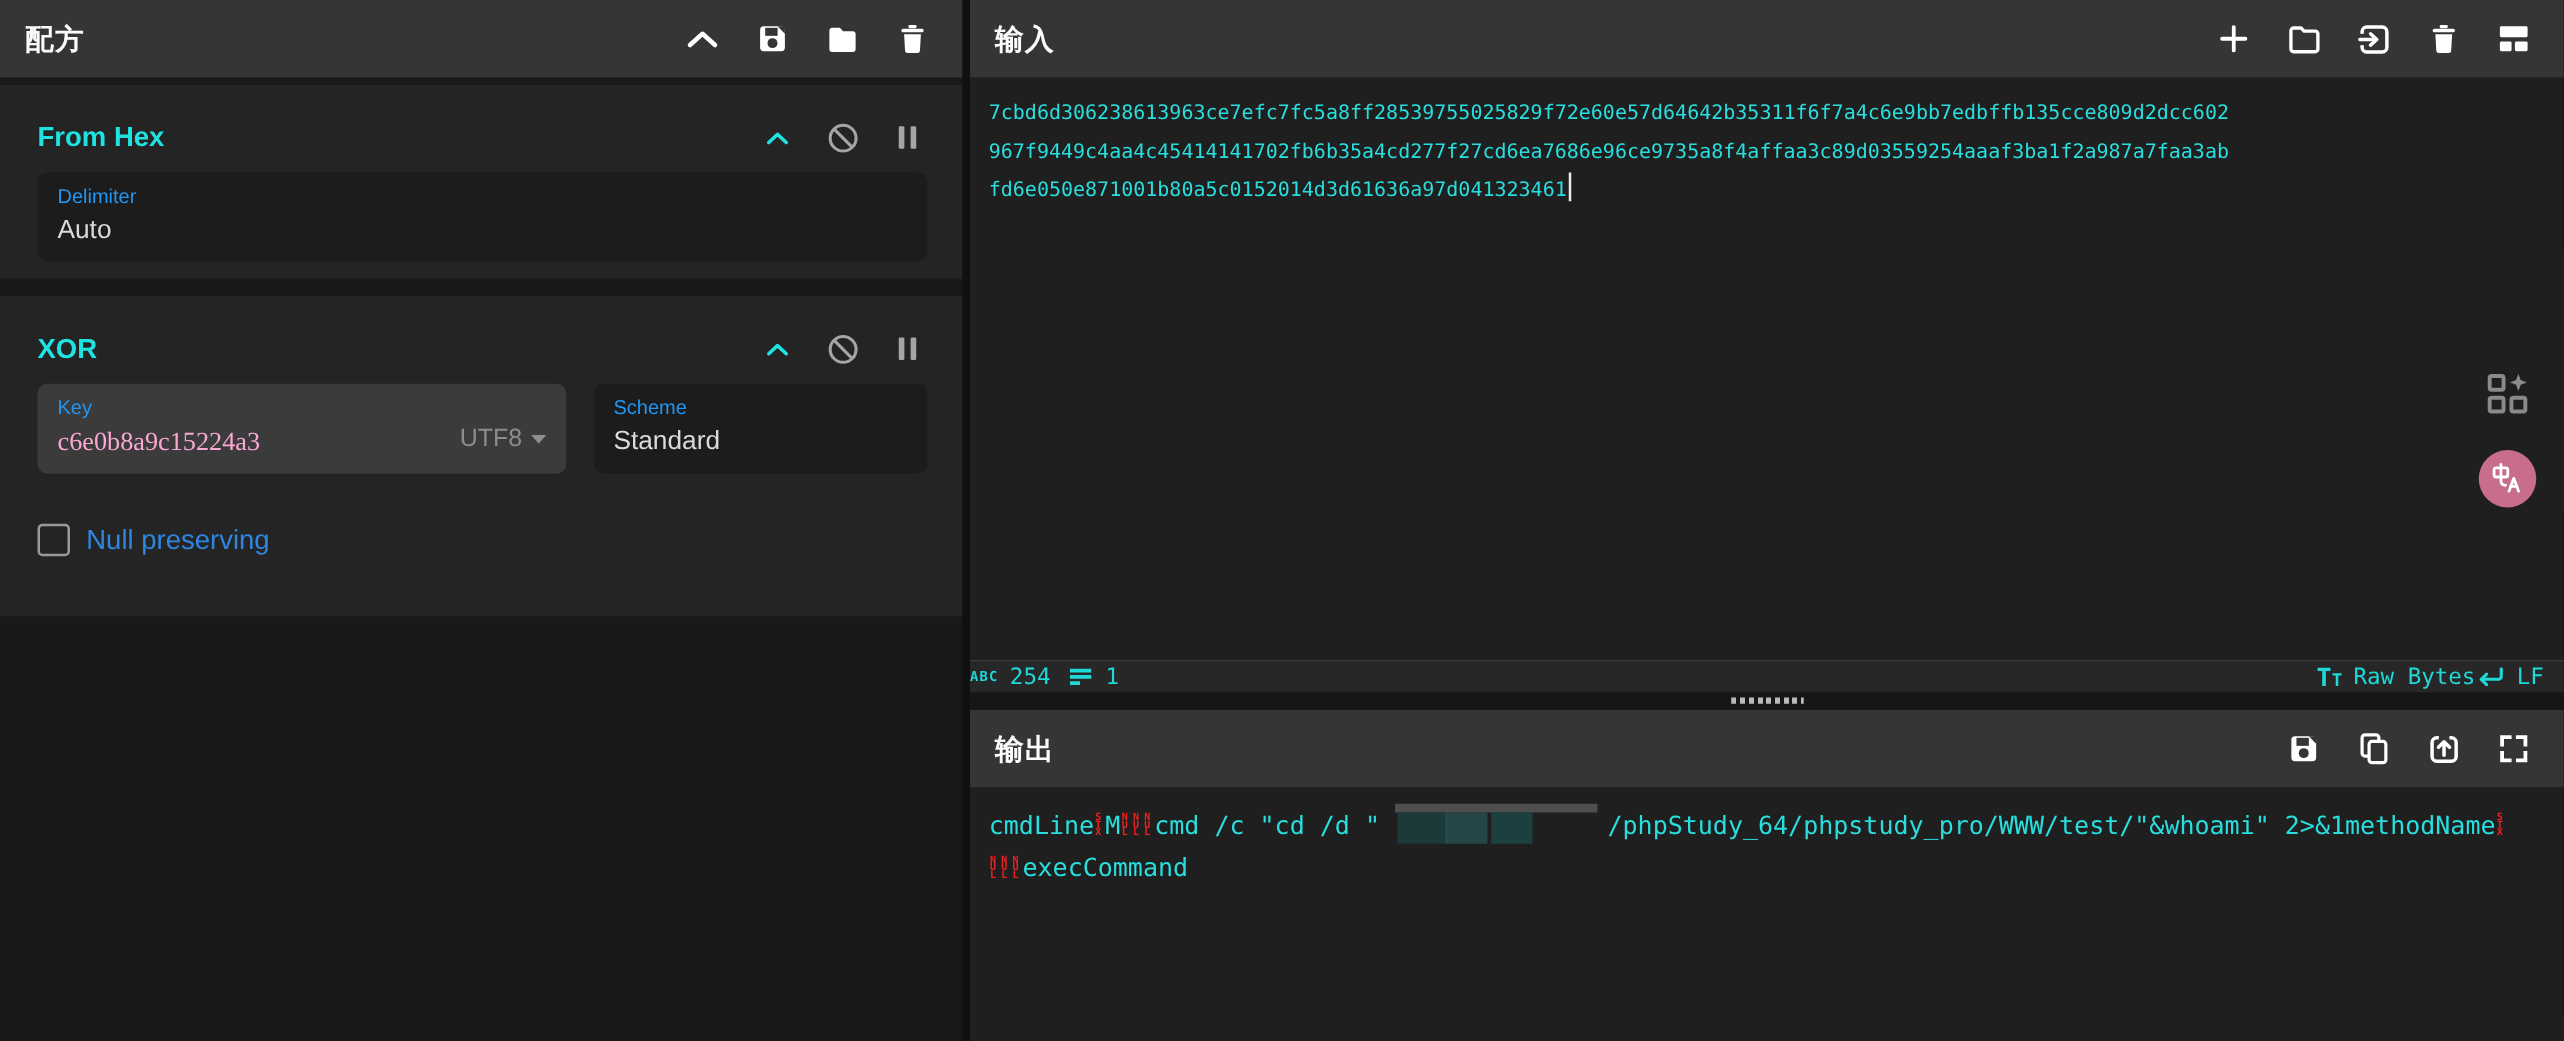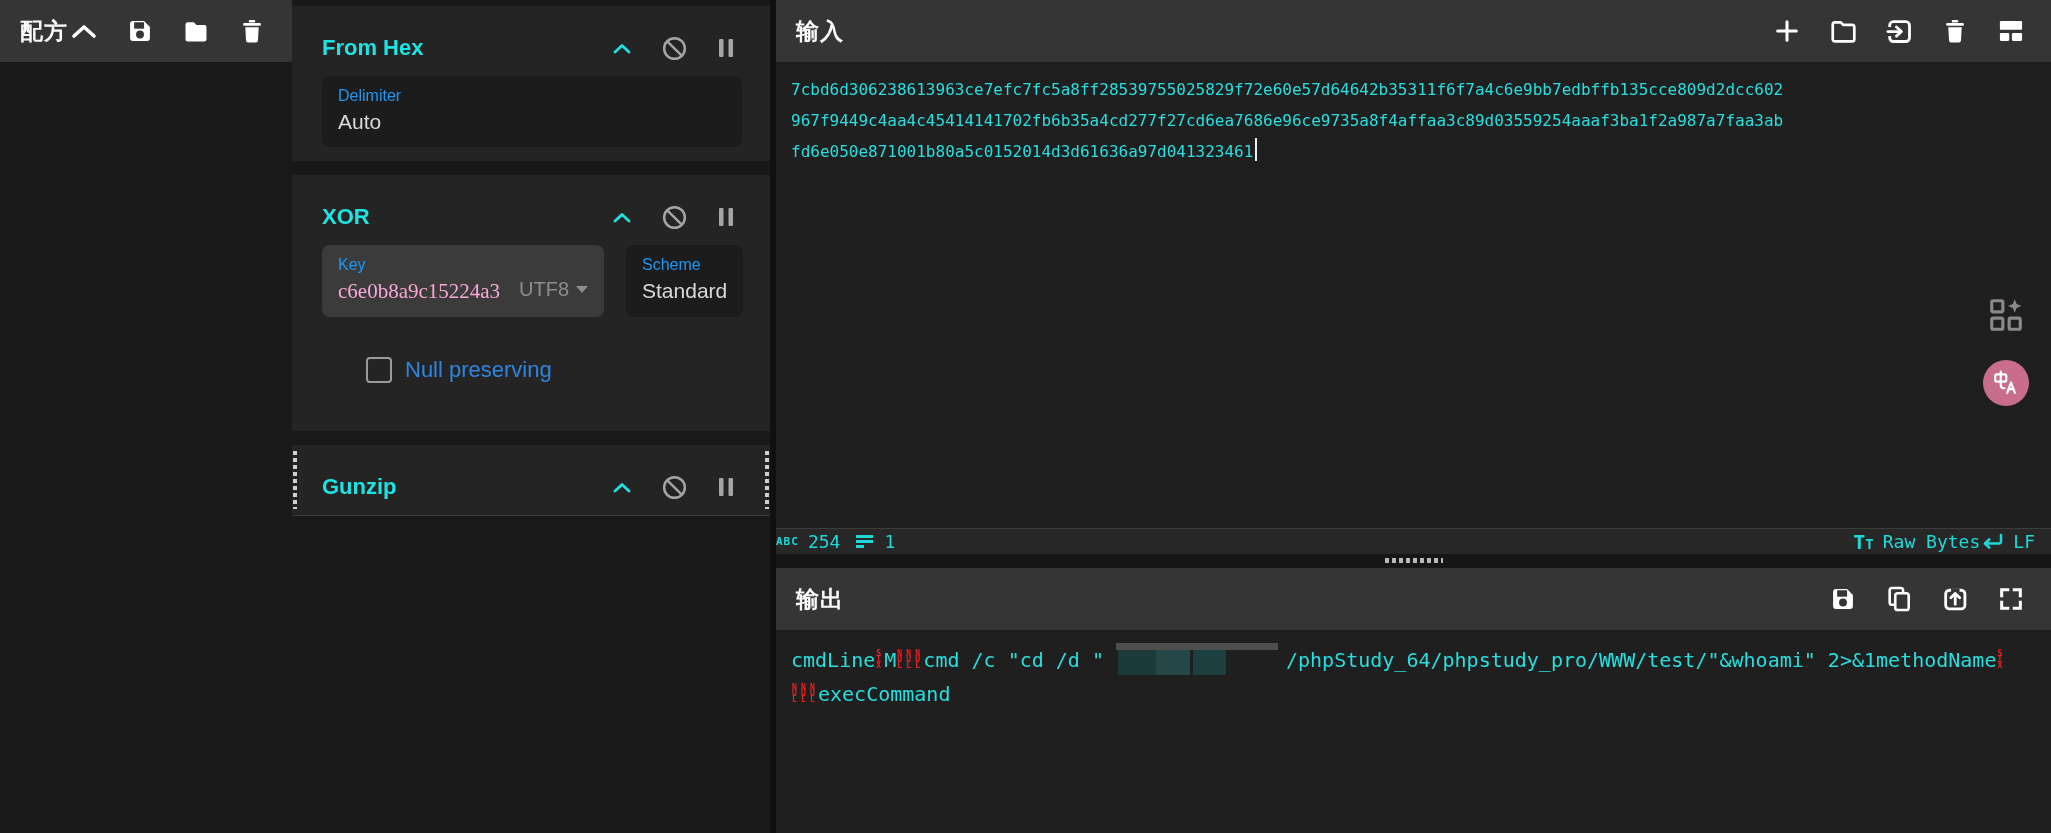--- a/index.html
+++ b/index.html
@@ -9,40 +9,40 @@
 
   
   .panel-header { height:62px; background:#353535; display:flex; align-items:center;
     padding:0 24px 0 20px; flex:none; }
   .panel-title { color:#fafafa; font-size:23px; font-weight:bold; letter-spacing:1px; }
   .spacer { flex:1; }
   .hicons { display:flex; align-items:center; gap:24px; }
   .icon-btn { width:32px; height:32px; display:flex; align-items:center; justify-content:center; cursor:pointer; }
 
   
-  .recipe-panel { width:770px; flex:none; display:flex; background:#191919; }
+  .recipe-panel { width:770px; flex:none; display:flex; flex-direction:column; background:#191919; }
   .recipe-list { flex:1; padding-top:6px; overflow:hidden; }
   .op { background:#242424; margin-bottom:14px; padding:14px 28px 14px 30px; }
   .op-header { height:56px; display:flex; align-items:center;text-align:center; }
   .op-title { color:#1fe3e3; font-size:22px; font-weight:bold; }
   .op-controls { margin-left:auto; display:flex; align-items:center; gap:20px; }
   .op-body-row { display:flex; gap:22px; }
   .ing { background:#1c1c1c; border-radius:8px; padding:11px 16px 13px; }
   .ing-label { color:#2196f3; font-size:16px; margin-bottom:5px; }
   .ing-value { color:#dadada; font-size:21px; }
   .key-box { background:#3b3b3b; width:424px; position:relative; }
   .scheme-box { width:268px; }
   .key-input { background:transparent; border:none; outline:none; color:#f9a8d4;
     font-family:Liberation Serif, serif; font-size:21px; width:250px; }
   .key-enc { position:absolute; right:16px; bottom:16px; color:#8d8d8d; font-size:20px;
     display:flex; align-items:center; gap:7px; cursor:pointer; }
   .caret-down { width:0; height:0; border-left:6px solid transparent; border-right:6px solid transparent;
     border-top:7px solid #8d8d8d; }
   .op-xor { padding-bottom:48px; }
-  .checkbox-row { display:flex; align-items:flex-start; gap:13px; margin-top:40px;margin-left:44px; }
+  .checkbox-row { display:flex; align-items:flex-start; gap:13px; margin-top:40px; }
   .checkbox { width:26px; height:26px; border:2px solid #9a9a9a; border-radius:4px; background:transparent; }
   .checkbox-label { color:#2e86e0; font-size:22px; }
   .op-gunzip { margin-bottom:0; padding-bottom:0; border-bottom:1px solid #3a3a3a; position:relative; }
   .op-gunzip::before, .op-gunzip::after { content:""; position:absolute; top:6px; width:4px; height:58px;
     background:repeating-linear-gradient(180deg,#cfcfcf 0 4px,transparent 4px 7px); }
   .op-gunzip::before { left:1px; } .op-gunzip::after { right:1px; }
 
   .v-splitter { width:6px; background:#101010; flex:none; cursor:col-resize; }
 
   
@@ -191,44 +191,20 @@
             <div class="ing-label">Scheme</div>
             <div class="ing-value">Standard</div>
           </div>
         </div>
         <div class="checkbox-row">
           <span class="checkbox"></span>
           <span class="checkbox-label">Null preserving</span>
         </div>
       </div>
 
-      <div class="op op-gunzip">
-        <div class="op-header">
-          <span class="op-title">Gunzip</span>
-          <div class="op-controls">
-            <span class="icon-btn">
-              <svg width="18" height="11" viewBox="0 0 18 11">
-                  <polyline points="2,9 9,2.5 16,9" fill="none" stroke="#1fe3e3" stroke-width="2.8" stroke-linecap="round" stroke-linejoin="round"></polyline>
-                </svg>
-            </span>
-            <span class="icon-btn">
-              <svg width="27" height="27" viewBox="0 0 24 24">
-                  <circle cx="12" cy="12" r="9.2" fill="none" stroke="#a5a5a5" stroke-width="2.2"></circle>
-                  <line x1="5.8" y1="5.8" x2="18.2" y2="18.2" stroke="#a5a5a5" stroke-width="2.2"></line>
-                </svg>
-            </span>
-            <span class="icon-btn">
-              <svg width="20" height="24" viewBox="0 0 20 24">
-                  <rect x="3" y="3" width="4.5" height="18" rx="1" fill="#a5a5a5"></rect>
-                  <rect x="12.5" y="3" width="4.5" height="18" rx="1" fill="#a5a5a5"></rect>
-                </svg>
-            </span>
-          </div>
-        </div>
-      </div>
 
     </div>
   </aside>
 
   <div class="v-splitter"></div>
 
   <main class="io-column">
 
     <section style="display:flex;flex-direction:column;">
       <div class="panel-header">

